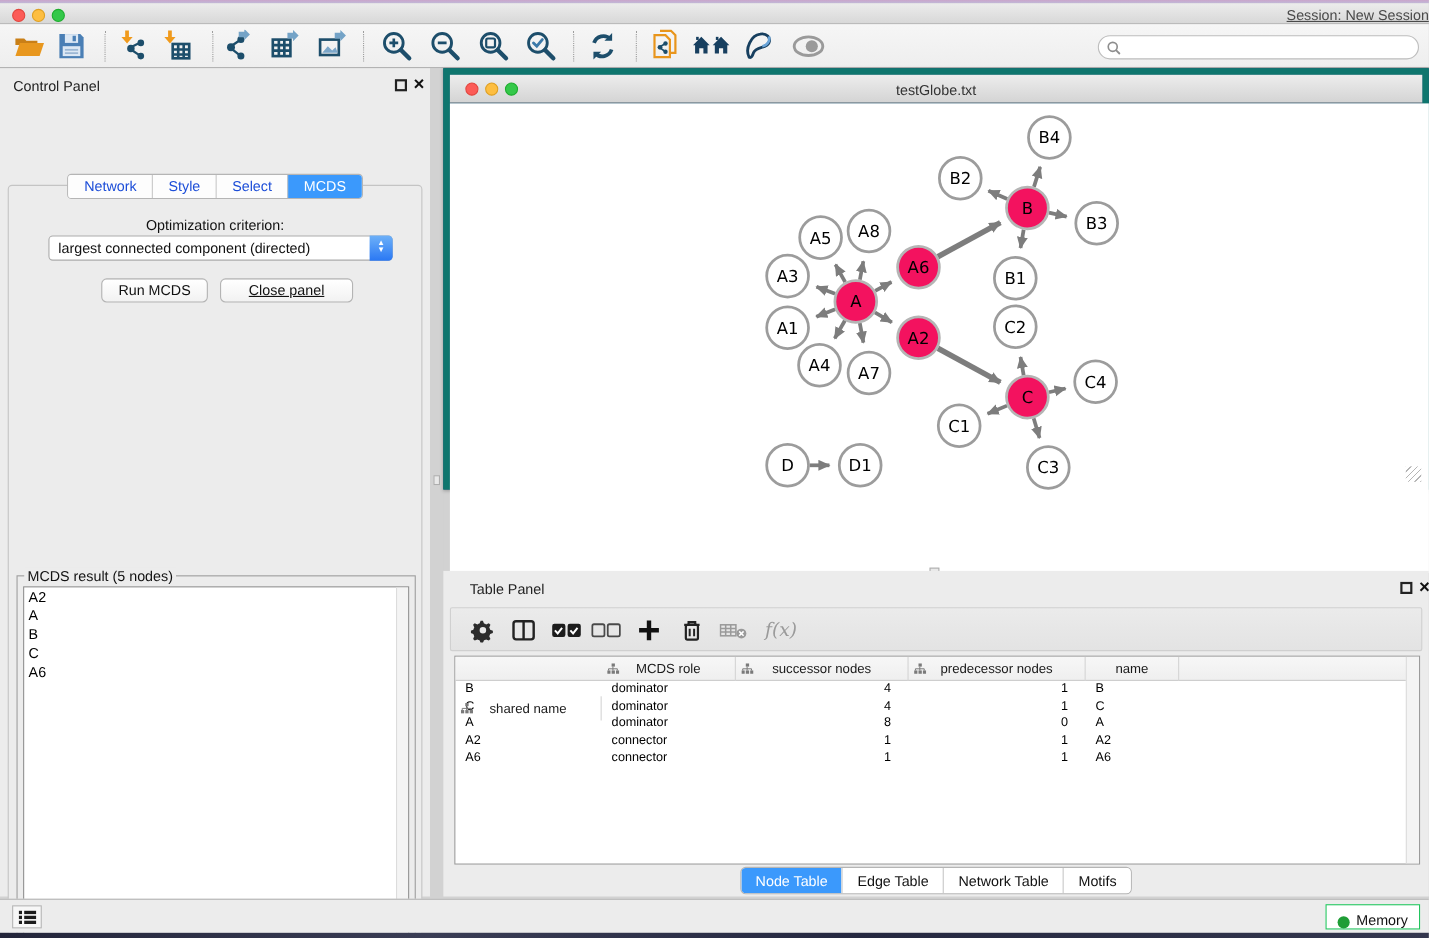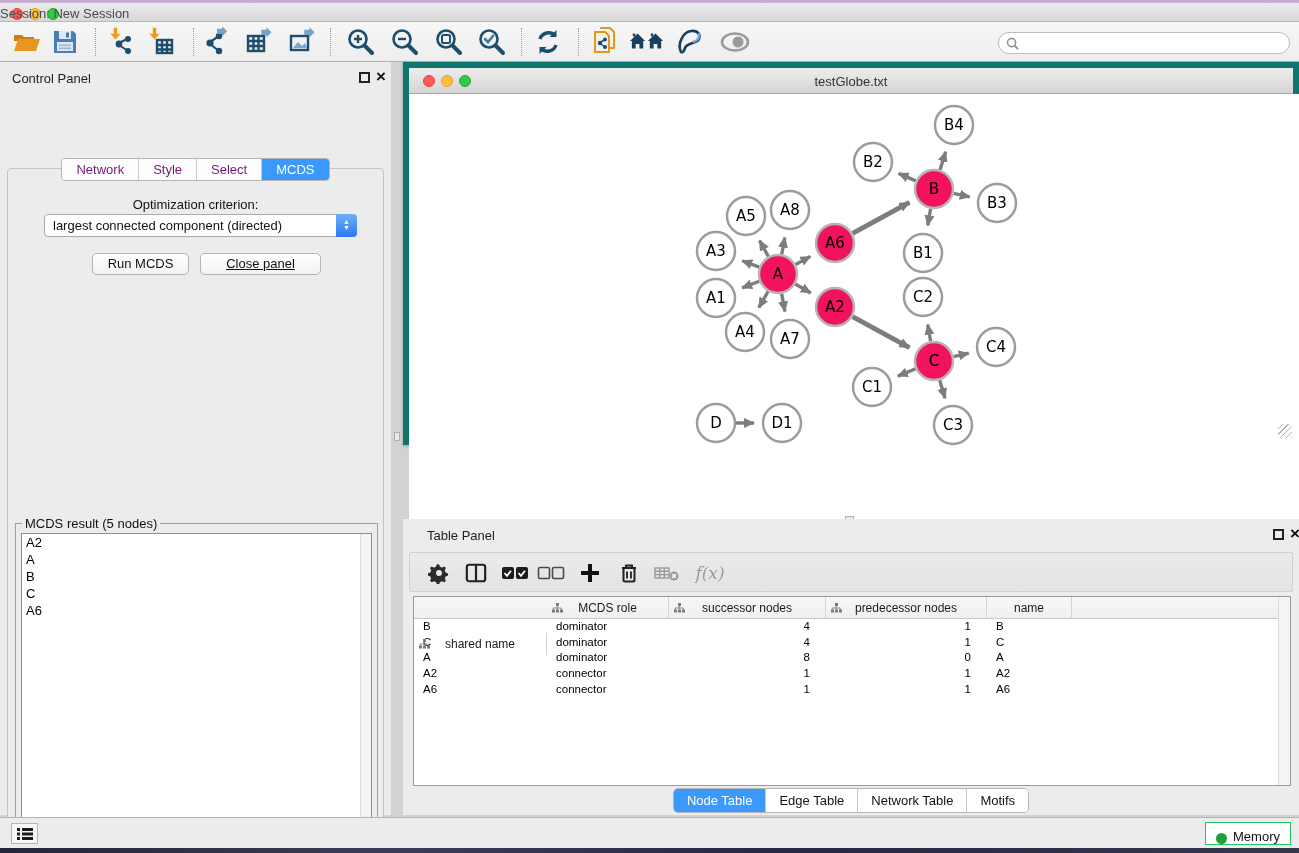--- a/index.html
+++ b/index.html
@@ -3,42 +3,42 @@
 <meta charset="utf-8">
 <style>
   * { margin:0; padding:0; box-sizing:border-box; }
   html,body { width:1299px; height:853px; overflow:hidden; }
   body { font-family:"Liberation Sans","DejaVu Sans",sans-serif; background:#d2d2d2; position:relative; }
   #app { position:absolute; inset:0; width:1299px; height:853px; background:#d2d2d2; }
 
   
   .desktop-top { position:absolute; left:0; top:0; width:100%; height:3px; background:linear-gradient(#caa6cb,#c0b8d8); }
   .titlebar { position:absolute; left:0; top:3px; width:100%; height:19px; background:linear-gradient(#ececec,#d8d8d8); border-bottom:1px solid #b9b9b9; }
-  .titlebar .title { position:absolute; left:0; right:0; top:3px; text-align:left; font-size:13px; color:#4a4a4a; }
+  .titlebar .title { position:absolute; left:0; right:0; top:3px; text-align:right; font-size:13px; color:#4a4a4a;text-decoration:underline; }
   .tl { position:absolute; width:12px; height:12px; border-radius:50%; top:5px; }
   .tl.red { background:#fc5b57; border:1px solid #e2463f; }
   .tl.yellow { background:#fdbe41; border:1px solid #dfa023; }
   .tl.green { background:#34c84a; border:1px solid #1ead2f; }
 
   
   .toolbar { position:absolute; left:0; top:22px; width:100%; height:40px; background:linear-gradient(#f6f6f6,#eeeeee); border-bottom:1px solid #b0b0b0; }
   .tb-icon { position:absolute; top:4px; width:34px; height:32px; display:flex; align-items:center; justify-content:center; cursor:default; }
   .tb-sep { position:absolute; top:6px; width:0; height:28px; border-left:1px dotted #9d9d9d; }
   .search-box { position:absolute; top:10px; width:292px; height:22px; background:#fff; border:1px solid #bdbdbd; border-radius:11px; display:flex; align-items:center; padding-left:7px; }
   .search-box input { border:none; outline:none; flex:1; font-size:12px; background:transparent; height:18px; }
 
   
   .control-panel { position:absolute; left:0; top:62px; width:391px; height:753px; background:#ececec; }
   .panel-head { position:relative; height:30px; }
   .panel-head .ph-title { position:absolute; left:12px; top:9px; font-size:13px; color:#222; }
   .float-btn { position:absolute; top:10px; width:11px; height:11px; border:2px solid #222; background:transparent; }
   .close-btn { position:absolute; top:5px; font-size:17px; font-weight:bold; color:#111; line-height:20px; }
   .cp-tabs { position:absolute; left:0; top:96px; width:100%; text-align:center; z-index:3; }
   .cp-tabrow { display:inline-flex; border:1px solid #b5b5b5; border-radius:4px; overflow:hidden; background:#fff; }
-  .cp-tab { font-size:13px; color:#701a75; padding:3px 14px; border-left:1px solid #c8c8c8; background:#fdfdfd; }
+  .cp-tab { font-size:13px; color:#1d4ed8; padding:3px 14px; border-left:1px solid #c8c8c8; background:#fdfdfd; }
   .cp-tab:first-child { border-left:none; }
   .cp-tab.active { background:#3b99fc; color:#fff; }
   .cp-content { position:absolute; left:7px; top:106px; width:377px; height:697px; border:1px solid #c4c4c4; border-radius:4px; background:#ececec; }
   .opt-label { position:absolute; left:0; width:100%; top:28px; text-align:center; font-size:13px; color:#111; }
   .dropdown { position:absolute; left:36px; top:45px; width:313px; height:23px; background:#fff; border:1px solid #ababab; border-radius:4px; display:flex; align-items:center; }
   .dropdown .dd-value { flex:1; font-size:13px; color:#111; padding-left:8px; white-space:nowrap; overflow:hidden; }
   .dd-stepper { width:21px; height:23px; margin:-1px -1px 0 0; border-radius:0 4px 4px 0; background:linear-gradient(#6eb1f8,#2a78f4); display:flex; flex-direction:column; align-items:center; justify-content:center; color:#fff; font-size:7px; line-height:6px; }
   .btn { position:absolute; height:22px; background:linear-gradient(#ffffff,#f2f2f2); border:1px solid #b4b4b4; border-radius:5px; font-size:13px; color:#111; text-align:center; line-height:20px; }
   .result-box { position:absolute; left:7px; top:354px; width:363px; height:341px; border:1px solid #9e9e9e; background:#ececec; }
   .result-legend { position:absolute; left:6px; top:-8px; background:#ececec; font-size:13px; color:#111; padding:0 3px; }

